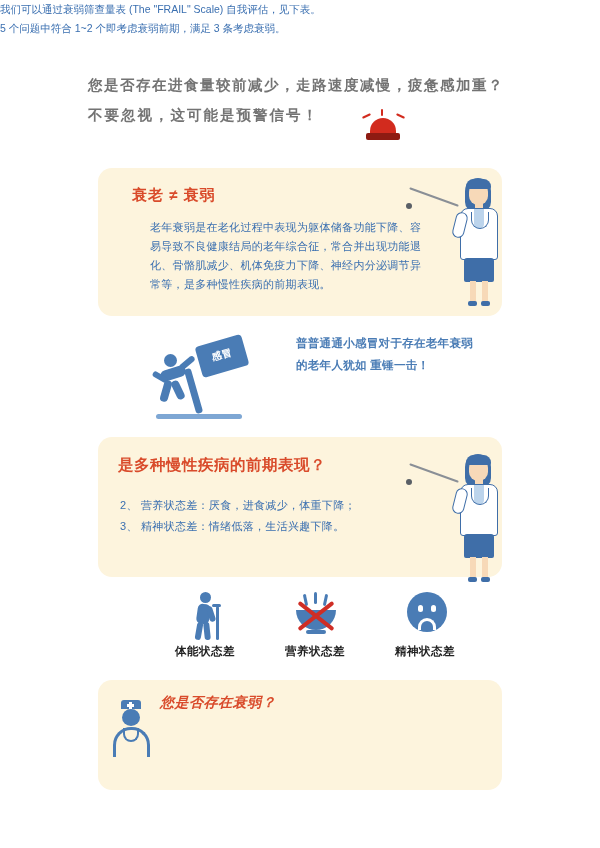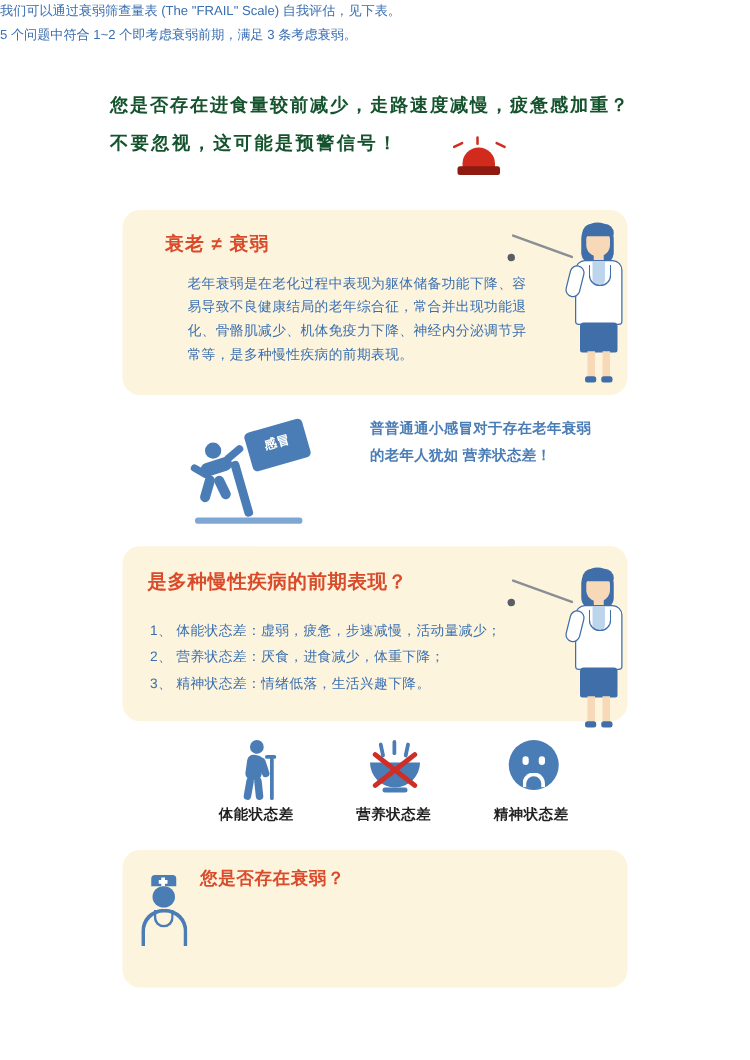--- a/index.html
+++ b/index.html
@@ -21,21 +21,21 @@
   }
 
   
   .headline {
     position: absolute;
     left: 88px;
     top: 70px;
     width: 440px;
   }
   .headline .line {
-    color: #14532d;
+    color: #737373;
     font-size: 14.5px;
     font-weight: bold;
     letter-spacing: 1.5px;
     line-height: 30px;
     white-space: nowrap;
   }
   .headline .line2 {
     letter-spacing: 2px;
   }
 
@@ -81,21 +81,21 @@
   .panel-2 { left: 98px; top: 437px; width: 404px; height: 140px; }
   .panel-3 { left: 98px; top: 680px; width: 404px; height: 110px; }
 
   .panel-title {
     position: absolute;
     color: #d94b2b;
     font-weight: bold;
   }
   .p1-title { left: 132px; top: 186px; font-size: 15px; letter-spacing: 1px; }
   .p2-title { left: 118px; top: 455px; font-size: 15.5px; letter-spacing: 0.5px; }
-  .p3-title { left: 160px; top: 694px; font-size: 14px; letter-spacing: 0.5px; }
+  .p3-title { left: 160px; top: 694px; font-size: 14px; letter-spacing: 0.5px; font-style: italic; }
 
   .body-text {
     position: absolute;
     color: #3a6fb0;
     font-size: 11px;
     line-height: 19px;
     letter-spacing: 0.3px;
   }
   .p1-body { left: 118px; top: 218px; width: 275px; margin-left: 32px; }
   .p2-body { left: 120px; top: 495px; width: 290px; }
@@ -267,27 +267,26 @@
       <div class="leg2"></div>
     </div>
     <div class="hammer-handle"></div>
     <div class="hammer-head"></div>
     <div class="hammer-label">感冒</div>
     <div class="ground"></div>
   </div>
 
   <div class="hammer-text">
     <div>普普通通小感冒对于存在老年衰弱</div>
-    <div>的老年人犹如  营养状态差！</div>
+    <div>的老年人犹如  重锤一击！</div>
   </div>
 
   <div class="panel panel-2"></div>
   <div class="panel-title p2-title">是多种慢性疾病的前期表现？</div>
   <div class="body-text p2-body">
-    <div class="li">1、 体能状态差：虚弱，疲惫，步速减慢，活动量减少；</div>
     <div class="li">2、 营养状态差：厌食，进食减少，体重下降；</div>
     <div class="li">3、 精神状态差：情绪低落，生活兴趣下降。</div>
   </div>
 
   <div class="doctor doc doc2">
     <div class="pointer"></div>
     <div class="pointer-tip"></div>
     <div class="hair-back"></div>
     <div class="face"></div>
     <div class="fringe"></div>

